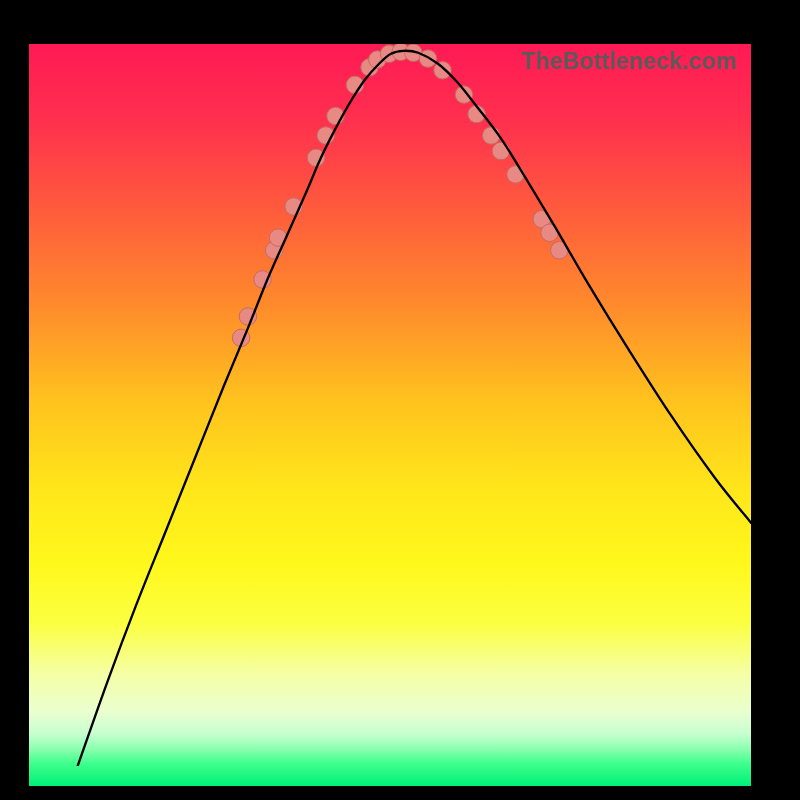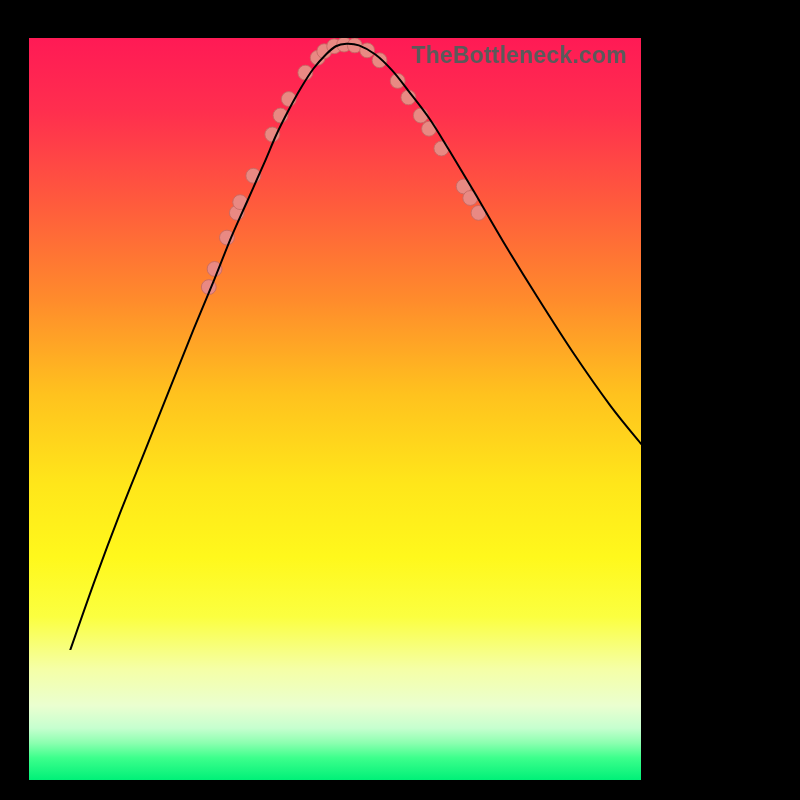--- a/index.html
+++ b/index.html
@@ -14,22 +14,22 @@
     position: absolute;
     left: 20px;
     top: 20px;
     width: 760px;
     height: 760px;
     background: #000;
   }
   .plot-area {
     position: absolute;
     left: 9px;
-    top: 18px;
-    width: 612px;
+    top: 24px;
+    width: 722px;
     height: 742px;
     overflow: hidden;
   }
   .gradient {
     position: absolute;
     inset: 0;
     background: linear-gradient(
       to bottom,
       #ff1a55 0%,
       #ff2f4e 10%,

